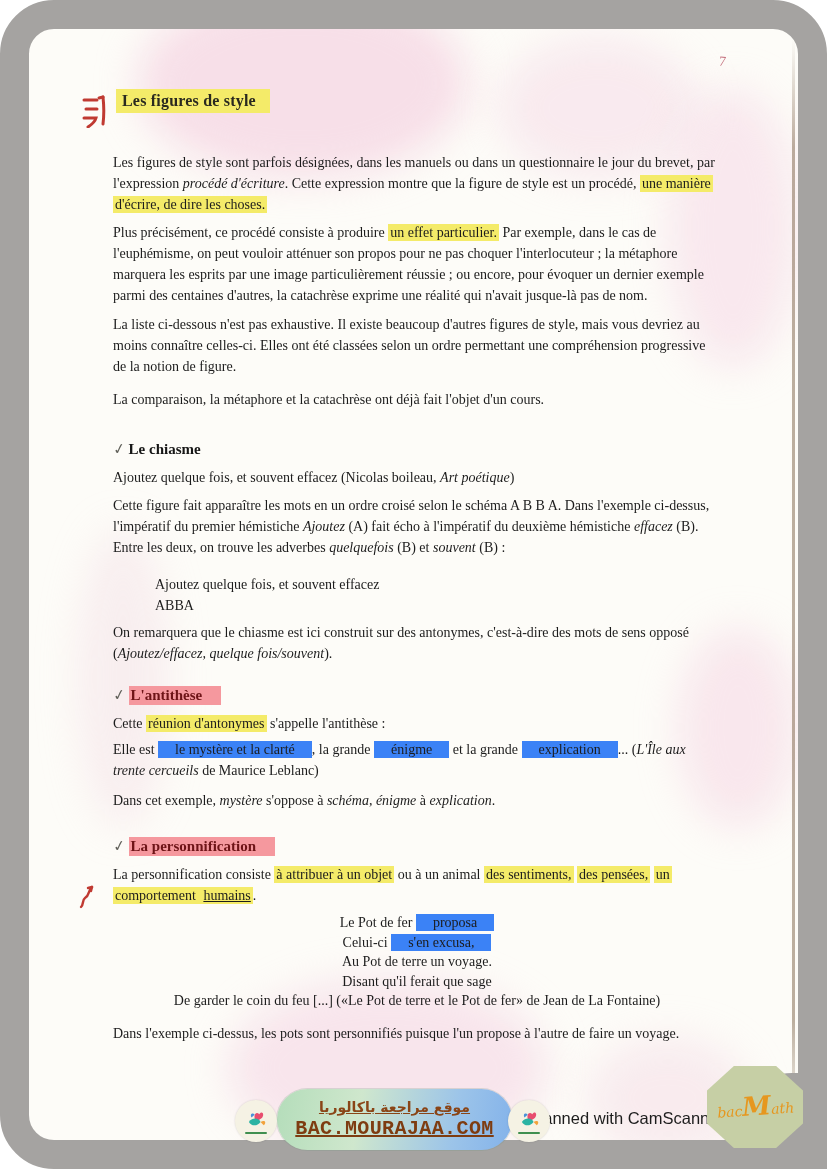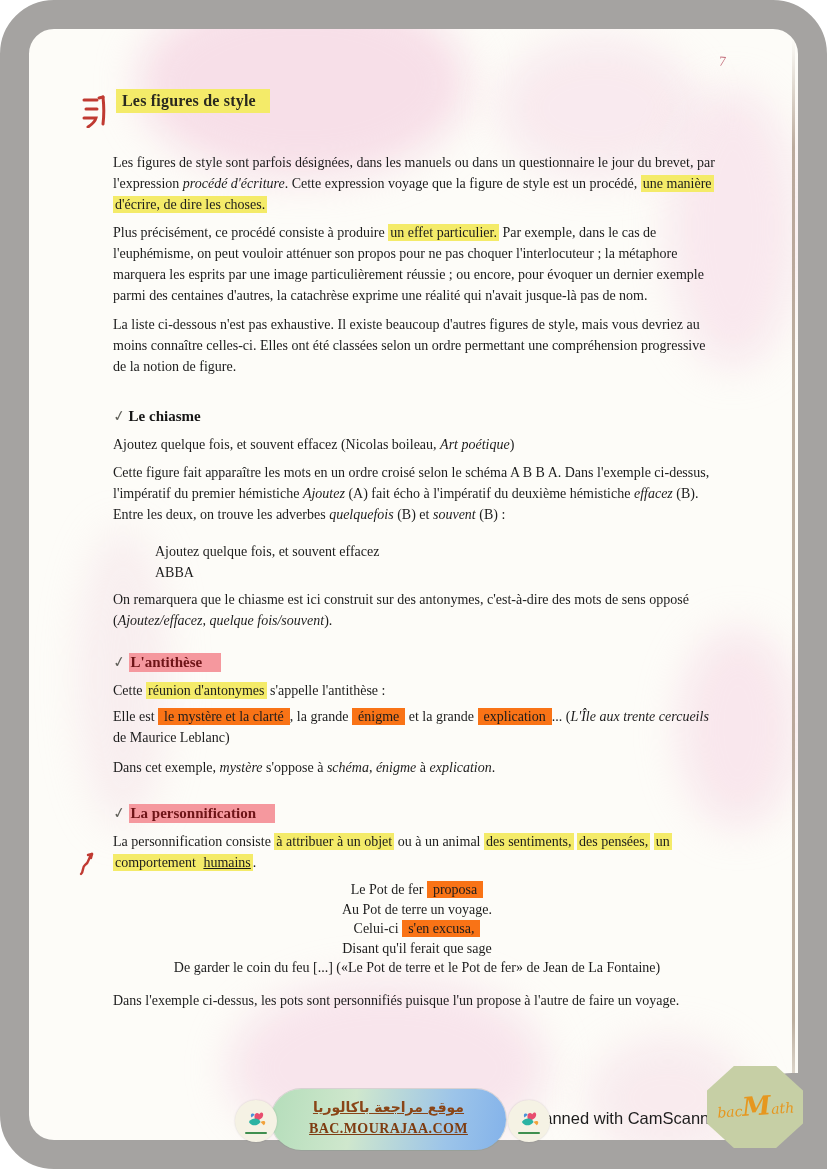--- a/index.html
+++ b/index.html
@@ -25,21 +25,21 @@
   .doc-title-row{display:flex;align-items:flex-start;gap:8px;margin:0 0 24px -32px;text-align:right;}
   .red-glyph{flex:0 0 auto;margin-top:2px;}
   .doc-title{margin:0;font-size:16px;font-weight:bold;color:#29291f;letter-spacing:.2px;}
   .doc-title .label{background:#f4eb69;padding:3px 14px 4px 6px;}
   p,.line{font-size:14px;line-height:21px;margin:0 0 11px;width:608px;}
   .mb0{margin-bottom:7px;}
   .gap12{margin-bottom:12px;}
   .i{font-style:italic;}
   .u{text-decoration:underline;}
   .hl-y{background:#f4eb69;padding:1px 2px;-webkit-box-decoration-break:clone;box-decoration-break:clone;}
-  .hl-b{background:#f97316;padding:1px 6px;-webkit-box-decoration-break:clone;box-decoration-break:clone;}
+  .hl-b{background:#3b82f6;padding:1px 17px;-webkit-box-decoration-break:clone;box-decoration-break:clone;}
   .section-h{margin:32px 0 9px;font-size:15px;font-weight:bold;color:#161616;}
   .section-h .check{color:#63635c;font-weight:normal;display:inline-block;transform:rotate(-10deg);margin-right:3px;}
   .section-h.h-pink .label{background:#f5989e;color:#6e1417;padding:1px 19px 2px 2px;}
   .h-chiasme{margin-top:30px;}
   .h-antithese{margin-top:22px;}
   .h-perso{margin-top:26px;}
   .tight p{margin-bottom:5px;}
   .indent{margin:16px 0 6px 42px;}
   .indent .line{margin:0;}
   .poem{margin:0 0 12px;position:relative;}
@@ -48,27 +48,27 @@
   .margin-mark{position:absolute;left:-36px;top:20px;}
 
   
   .frame{position:absolute;inset:0;border:29px solid #a5a3a1;border-radius:54px;z-index:5;pointer-events:none;}
   .frame-corner{position:absolute;right:0;bottom:0;width:90px;height:96px;background:#a5a3a1;
         border-top-left-radius:55px;z-index:5;}
   .page-num{position:absolute;left:719px;top:54px;z-index:3;font-size:14px;color:#c4717e;
         transform:rotate(6deg);font-family:"Liberation Serif",serif;}
 
   
-  .badge-pill{position:absolute;left:271px;top:1089px;width:235px;height:61px;border-radius:31px;
+  .badge-pill{position:absolute;left:277px;top:1089px;width:235px;height:61px;border-radius:31px;
         background:linear-gradient(100deg,#b4ddba 0%,#cfe7cd 35%,#9cc4e9 75%,#83b2ea 100%);
         z-index:6;display:flex;flex-direction:column;align-items:center;justify-content:center;
         box-shadow:0 0 0 1px rgba(120,150,130,.25);}
   .badge-arabic{font-family:"DejaVu Sans",sans-serif;font-size:14px;font-weight:bold;color:#8a4517;
         text-decoration:underline;direction:rtl;line-height:19px;}
-  .badge-url{font-family:Liberation Serif, serif;font-size:14px;font-weight:bold;
+  .badge-url{font-family:Liberation Mono, monospace;font-size:20px;font-weight:bold;
         color:#7e3c11;text-decoration:underline;letter-spacing:.4px;line-height:24px;}
   .logo-circle{position:absolute;width:42px;height:42px;border-radius:50%;background:#f5f2e4;z-index:7;
         display:flex;flex-direction:column;align-items:center;justify-content:center;
         box-shadow:0 0 2px rgba(0,0,0,.15);}
   .logo-left{left:235px;top:1100px;}
   .logo-right{left:508px;top:1100px;}
   .logo-line{width:22px;height:2px;background:#3f8f4f;margin-top:1px;border-radius:1px;}
   .cam-text{position:absolute;left:524px;top:1109px;z-index:6;font-family:"Liberation Sans","DejaVu Sans",sans-serif;
         font-size:16.5px;color:#1d1d1d;}
   .bacmath{position:absolute;left:707px;top:1066px;width:96px;height:82px;background:#c6cfa5;z-index:6;
@@ -99,23 +99,24 @@
           <path d="M3 6 H16"></path>
           <path d="M5 15 H16"></path>
           <path d="M3 24 H15 C14 28 10 31 7 33"></path>
           <path d="M22 3 C23 12 23 22 22 30"></path>
           <path d="M18 4 L22 3"></path>
         </g>
       </svg>
       <h1 class="doc-title"><span class="label">Les figures de style</span></h1>
     </div>
 
-    <p class="mb0"><span>Les figures de style sont parfois désignées, dans les manuels ou dans un questionnaire le jour du brevet, par l'expression </span><span class="i">procédé d'écriture</span><span>. Cette expression voyage que la figure de style est un procédé, </span><span class="hl-y">une manière d'écrire, de dire les choses.</span></p>
+    <p class="mb0"><span>Les figures de style sont parfois désignées, dans les manuels ou dans un questionnaire le jour du brevet, par l'expression </span><span class="i">procédé d'écriture</span><span>. Cette expression montre que la figure de style est un procédé, </span><span class="hl-y">une manière d'écrire, de dire les choses.</span></p>
     <p class="mb0"><span>Plus précisément, ce procédé consiste à produire </span><span class="hl-y">un effet particulier.</span><span> Par exemple, dans le cas de l'euphémisme, on peut vouloir atténuer son propos pour ne pas choquer l'interlocuteur ; la métaphore marquera les esprits par une image particulièrement réussie ; ou encore, pour évoquer un dernier exemple parmi des centaines d'autres, la catachrèse exprime une réalité qui n'avait jusque-là pas de nom.</span></p>
     <p class="gap12" style="margin-top:8px"><span>La liste ci-dessous n'est pas exhaustive. Il existe beaucoup d'autres figures de style, mais vous devriez au moins connaître celles-ci. Elles ont été classées selon un ordre permettant une compréhension progressive de la notion de figure.</span></p>
+    <p><span>La comparaison, la métaphore et la catachrèse ont déjà fait l'objet d'un cours.</span></p>
 
     <div class="section-h h-chiasme">
       <span class="check">✓</span><span class="label">Le chiasme</span>
     </div>
     <p class="mb0"><span>Ajoutez quelque fois, et souvent effacez (Nicolas boileau, </span><span class="i">Art poétique</span><span>)</span></p>
     <p class="mb0"><span>Cette figure fait apparaître les mots en un ordre croisé selon le schéma A B B A. Dans l'exemple ci-dessus, l'impératif du premier hémistiche </span><span class="i">Ajoutez</span><span> (A) fait écho à l'impératif du deuxième hémistiche </span><span class="i">effacez</span><span> (B). Entre les deux, on trouve les adverbes </span><span class="i">quelquefois</span><span> (B) et </span><span class="i">souvent</span><span> (B) :</span></p>
     <div class="indent">
       <div class="line">Ajoutez quelque fois, et souvent effacez</div>
       <div class="line">ABBA</div>
     </div>
@@ -138,22 +139,22 @@
         <g fill="none" stroke="#c03a32" stroke-width="2.4" stroke-linecap="round">
           <path d="M15 3 C10 8 13 11 8 14 C5 16 7 20 4 23"></path>
           <path d="M15 3 L11 4"></path>
           <path d="M15 3 L14 7"></path>
         </g>
       </svg>
       <p class="mb0"><span>La personnification consiste </span><span class="hl-y">à attribuer à un objet</span><span> ou à un animal </span><span class="hl-y">des sentiments,</span><span> </span><span class="hl-y">des pensées,</span><span> </span><span class="hl-y">un comportement </span><span class="hl-y u">humains</span><span>.</span></p>
     </div>
     <div class="poem">
       <div class="line"><span>Le Pot de fer </span><span class="hl-b">proposa</span></div>
+      <div class="line"><span>Celui-ci </span><span class="hl-b">s'en excusa,</span></div>
       <div class="line"><span>Au Pot de terre un voyage.</span></div>
-      <div class="line"><span>Celui-ci </span><span class="hl-b">s'en excusa,</span></div>
       <div class="line"><span>Disant qu'il ferait que sage</span></div>
       <div class="line"><span>De garder le coin du feu [...] («Le Pot de terre et le Pot de fer» de Jean de La Fontaine)</span></div>
     </div>
     <p><span>Dans l'exemple ci-dessus, les pots sont personnifiés puisque l'un propose à l'autre de faire un voyage.</span></p>
   </div>
 
   <div class="page-edge"></div>
 </div>
 
 <div class="page-num">7</div>

